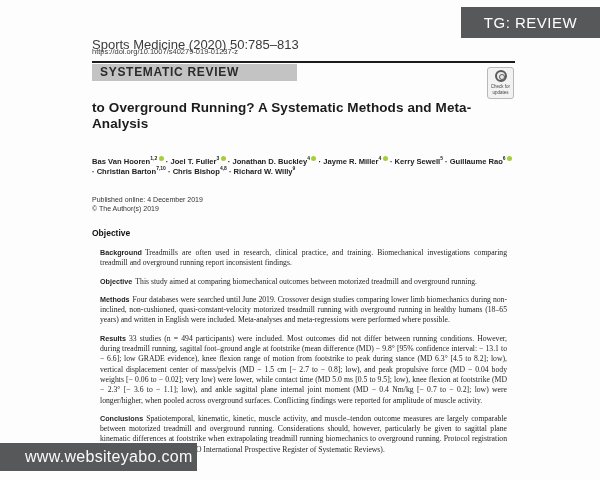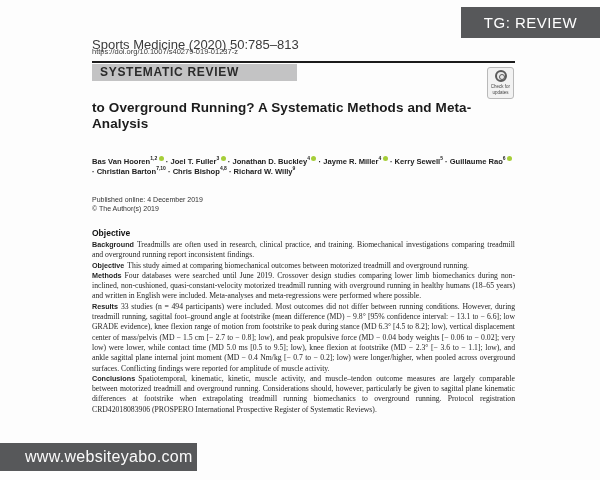--- a/index.html
+++ b/index.html
@@ -38,21 +38,21 @@
            background:#a6ce39; margin-left:1.5px; vertical-align:3px; }
   .sep { font-weight:bold; color:#222; }
 
   .published { position:absolute; top:196px; left:0; font-size:7px; color:#333; }
   .copyright { position:absolute; top:205px; left:0; font-size:7px; color:#333; }
 
   .abstract-head { position:absolute; top:228px; left:0; font-size:8.5px; font-weight:bold; color:#111; }
   .abstract-body { position:absolute; top:240px; left:0; width:423px;
                    font-family:"Liberation Serif", serif; font-size:7.7px; line-height:10.3px;
                    color:#1f1f1f; text-align:justify; }
-  .abs-p { margin:0; }
+  .abs-p { margin:8px; }
   .abs-p b { font-family:"Liberation Sans", sans-serif; font-size:7.2px; margin-right:3px; }
 
   .tg-box { position:absolute; left:461px; top:7px; width:139px; height:31px;
             background:#57585a; color:#fff; font-size:15px; line-height:31px;
             text-align:center; letter-spacing:0.5px; }
   .wm-box { position:absolute; left:0; top:443px; width:197px; height:28px;
             background:#57585a; color:#fafafa; font-size:16px; line-height:28px;
             padding-left:25px; letter-spacing:0.3px; }
 </style>
 </head>

